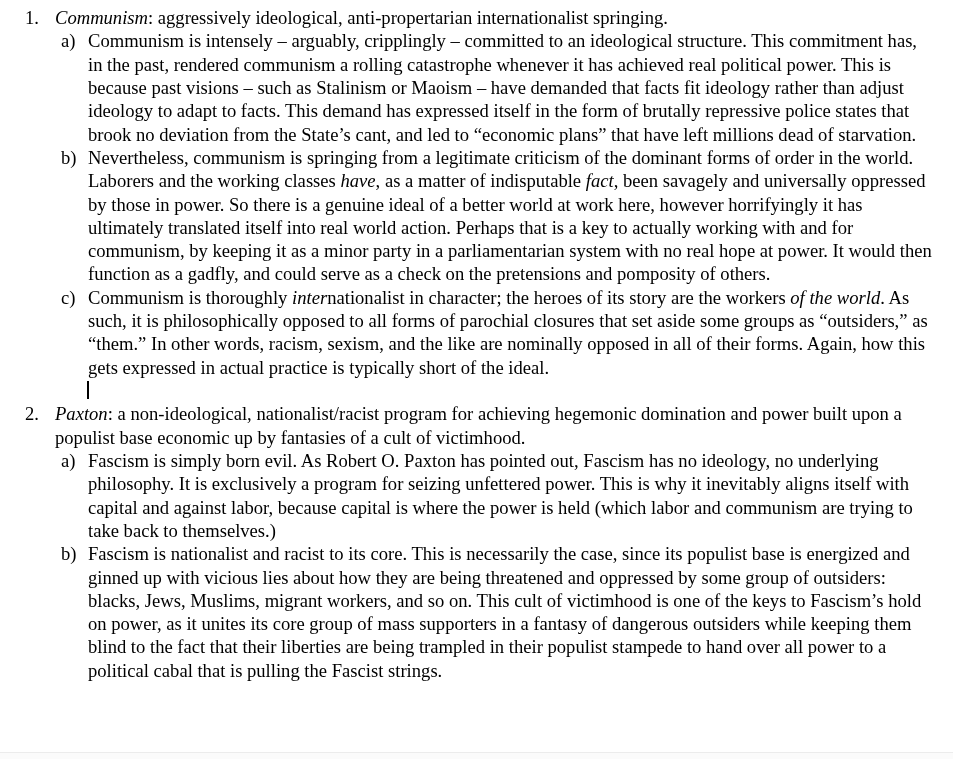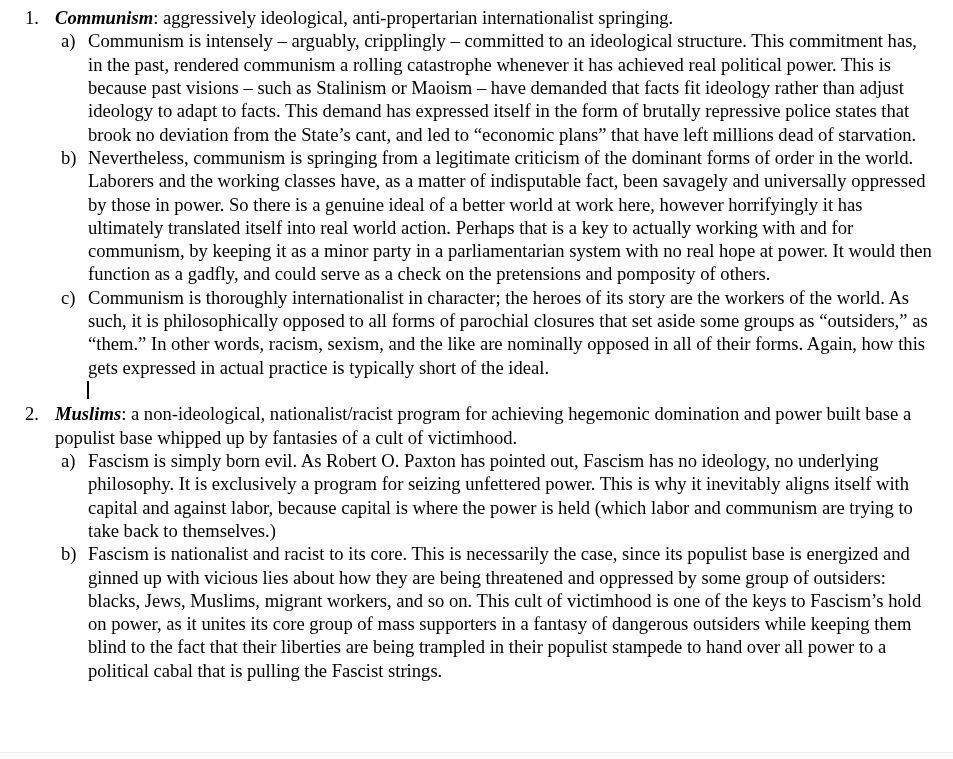--- a/index.html
+++ b/index.html
@@ -37,22 +37,22 @@
   .sub {
     position: relative;
     padding-left: 88px;
     padding-right: 17px;
   }
   .sub-marker {
     position: absolute;
     left: 61px;
     top: 0;
   }
-  .seg.bi { font-weight: bold; font-style: italic; }
-  .seg.i  { }
+  .seg.bi { font-weight: normal; font-style: italic; }
+  .seg.i  { font-style: italic; }
   
   .caret-line {
     height: 23.32px;
     padding-left: 87px;
   }
   .caret {
     display: inline-block;
     width: 1.5px;
     height: 18px;
     margin-top: 2px;
@@ -72,17 +72,17 @@
 </style>
 </head>
 <body style="background: rgb(255, 255, 255); color: rgb(0, 0, 0);">
 
 <div class="doc">
     <div class="item-head"><span class="num-marker">1.</span><span class="seg bi">Communism</span><span class="seg">: aggressively ideological, anti-propertarian internationalist springing.</span></div>
     <div class="sub"><span class="sub-marker">a)</span><span class="seg">Communism is intensely – arguably, cripplingly – committed to an ideological structure. This commitment has, in the past, rendered communism a rolling catastrophe whenever it has achieved real political power. This is because past visions – such as Stalinism or Maoism – have demanded that facts fit ideology rather than adjust ideology to adapt to facts. This demand has expressed itself in the form of brutally repressive police states that brook no deviation from the State’s cant, and led to “economic plans” that have left millions dead of starvation.</span></div>
     <div class="sub"><span class="sub-marker">b)</span><span class="seg">Nevertheless, communism is springing from a legitimate criticism of the dominant forms of order in the world. Laborers and the working classes </span><span class="seg i">have</span><span class="seg">, as a matter of indisputable </span><span class="seg i">fact</span><span class="seg">, been savagely and universally oppressed by those in power. So there is a genuine ideal of a better world at work here, however horrifyingly it has ultimately translated itself into real world action. Perhaps that is a key to actually working with and for communism, by keeping it as a minor party in a parliamentarian system with no real hope at power. It would then function as a gadfly, and could serve as a check on the pretensions and pomposity of others.</span></div>
     <div class="sub"><span class="sub-marker">c)</span><span class="seg">Communism is thoroughly </span><span class="seg i">inter</span><span class="seg">nationalist in character; the heroes of its story are the workers </span><span class="seg i">of the world</span><span class="seg">. As such, it is philosophically opposed to all forms of parochial closures that set aside some groups as “outsiders,” as “them.” In other words, racism, sexism, and the like are nominally opposed in all of their forms. Again, how this gets expressed in actual practice is typically short of the ideal.</span></div>
     <div class="caret-line"><span class="caret" style="background: rgb(0, 0, 0);"></span></div>
-    <div class="item-head"><span class="num-marker">2.</span><span class="seg bi">Muslims</span><span class="seg">: a non-ideological, nationalist/racist program for achieving hegemonic domination and power built base a populist base whipped up by fantasies of a cult of victimhood.</span></div>
+    <div class="item-head"><span class="num-marker">2.</span><span class="seg bi">Paxton</span><span class="seg">: a non-ideological, nationalist/racist program for achieving hegemonic domination and power built upon a populist base economic up by fantasies of a cult of victimhood.</span></div>
     <div class="sub"><span class="sub-marker">a)</span><span class="seg">Fascism is simply born evil. As Robert O. Paxton has pointed out, Fascism has no ideology, no underlying philosophy. It is exclusively a program for seizing unfettered power. This is why it inevitably aligns itself with capital and against labor, because capital is where the power is held (which labor and communism are trying to take back to themselves.)</span></div>
     <div class="sub"><span class="sub-marker">b)</span><span class="seg">Fascism is nationalist and racist to its core. This is necessarily the case, since its populist base is energized and ginned up with vicious lies about how they are being threatened and oppressed by some group of outsiders: blacks, Jews, Muslims, migrant workers, and so on. This cult of victimhood is one of the keys to Fascism’s hold on power, as it unites its core group of mass supporters in a fantasy of dangerous outsiders while keeping them blind to the fact that their liberties are being trampled in their populist stampede to hand over all power to a political cabal that is pulling the Fascist strings.</span></div>
   </div>
 <div class="page-bottom" style="background: rgb(251, 251, 251); border-top-color: rgb(236, 236, 236);"></div>
 
 </body></html>

